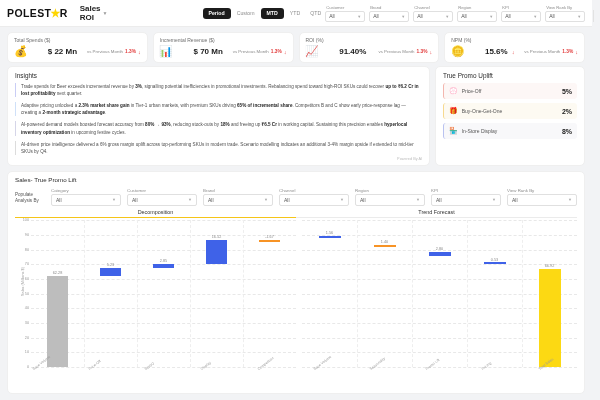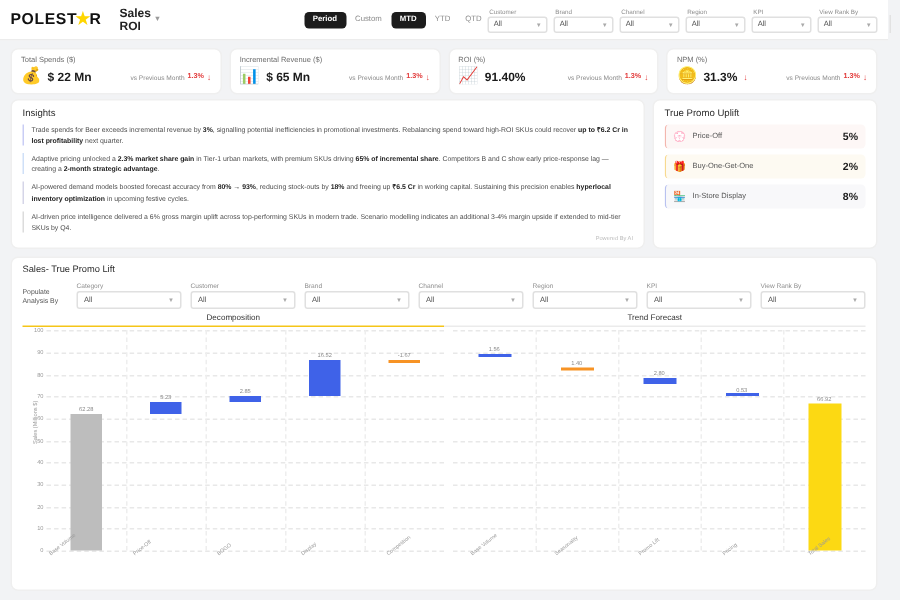--- a/index.html
+++ b/index.html
@@ -49,21 +49,21 @@
 
   
   .kpi-row { display: flex; gap: 5px; padding: 5px 7px 3px; flex: 0 0 auto; }
   .kpi-card {
     flex: 1; background: #fff; border-radius: 5px; padding: 4px 6px 5px;
     border: 1px solid #efefef;
   }
   .kpi-title { font-size: 5px; color: #6d6d6d; margin-bottom: 3px; }
   .kpi-body { display: flex; align-items: center; gap: 4px; }
   .kpi-ico { font-size: 11px; line-height: 1; }
-  .kpi-val { font-size: 8px; font-weight: 700; color: #1b1b1b; white-space: nowrap; }
+  .kpi-val { font-size: 8px; font-weight: 700; color: #1b1b1b; white-space: nowrap; margin-left: 16px; }
   .kpi-cmp { margin-left: auto; display: flex; align-items: center; gap: 2px; white-space: nowrap; }
   .kpi-cmp-label { font-size: 4.4px; color: #8b8b8b; }
   .kpi-delta { font-size: 4.8px; font-weight: 700; color: #e23b3b; }
   .arrow-dn { font-size: 5.5px; color: #e23b3b; }
 
   
   .mid { display: flex; gap: 5px; padding: 0 7px; flex: 0 0 auto; }
   .insights {
     flex: 1 1 auto; background: #fff; border-radius: 5px; padding: 5px 7px 4px;
     border: 1px solid #efefef;
@@ -231,21 +231,21 @@
           <span class="kpi-cmp-label">vs Previous Month</span>
           <span class="kpi-delta">1.3%</span>
           <span class="arrow-dn">↓</span>
         </span>
       </div>
     </div>
     <div class="kpi-card">
       <div class="kpi-title">Incremental Revenue ($)</div>
       <div class="kpi-body">
         <span class="kpi-ico">📊</span>
-        <span class="kpi-val">$ 65 Mn</span>
+        <span class="kpi-val">$ 70 Mn</span>
         <span class="kpi-cmp">
           <span class="kpi-cmp-label">vs Previous Month</span>
           <span class="kpi-delta">1.3%</span>
           <span class="arrow-dn">↓</span>
         </span>
       </div>
     </div>
     <div class="kpi-card">
       <div class="kpi-title">ROI (%)</div>
       <div class="kpi-body">
@@ -255,21 +255,21 @@
           <span class="kpi-cmp-label">vs Previous Month</span>
           <span class="kpi-delta">1.3%</span>
           <span class="arrow-dn">↓</span>
         </span>
       </div>
     </div>
     <div class="kpi-card">
       <div class="kpi-title">NPM (%)</div>
       <div class="kpi-body">
         <span class="kpi-ico">🪙</span>
-        <span class="kpi-val">31.3%</span>
+        <span class="kpi-val">15.6%</span>
         <span class="arrow-dn">↓</span>
         <span class="kpi-cmp">
           <span class="kpi-cmp-label">vs Previous Month</span>
           <span class="kpi-delta">1.3%</span>
           <span class="arrow-dn">↓</span>
         </span>
       </div>
     </div>
   </div>
 

